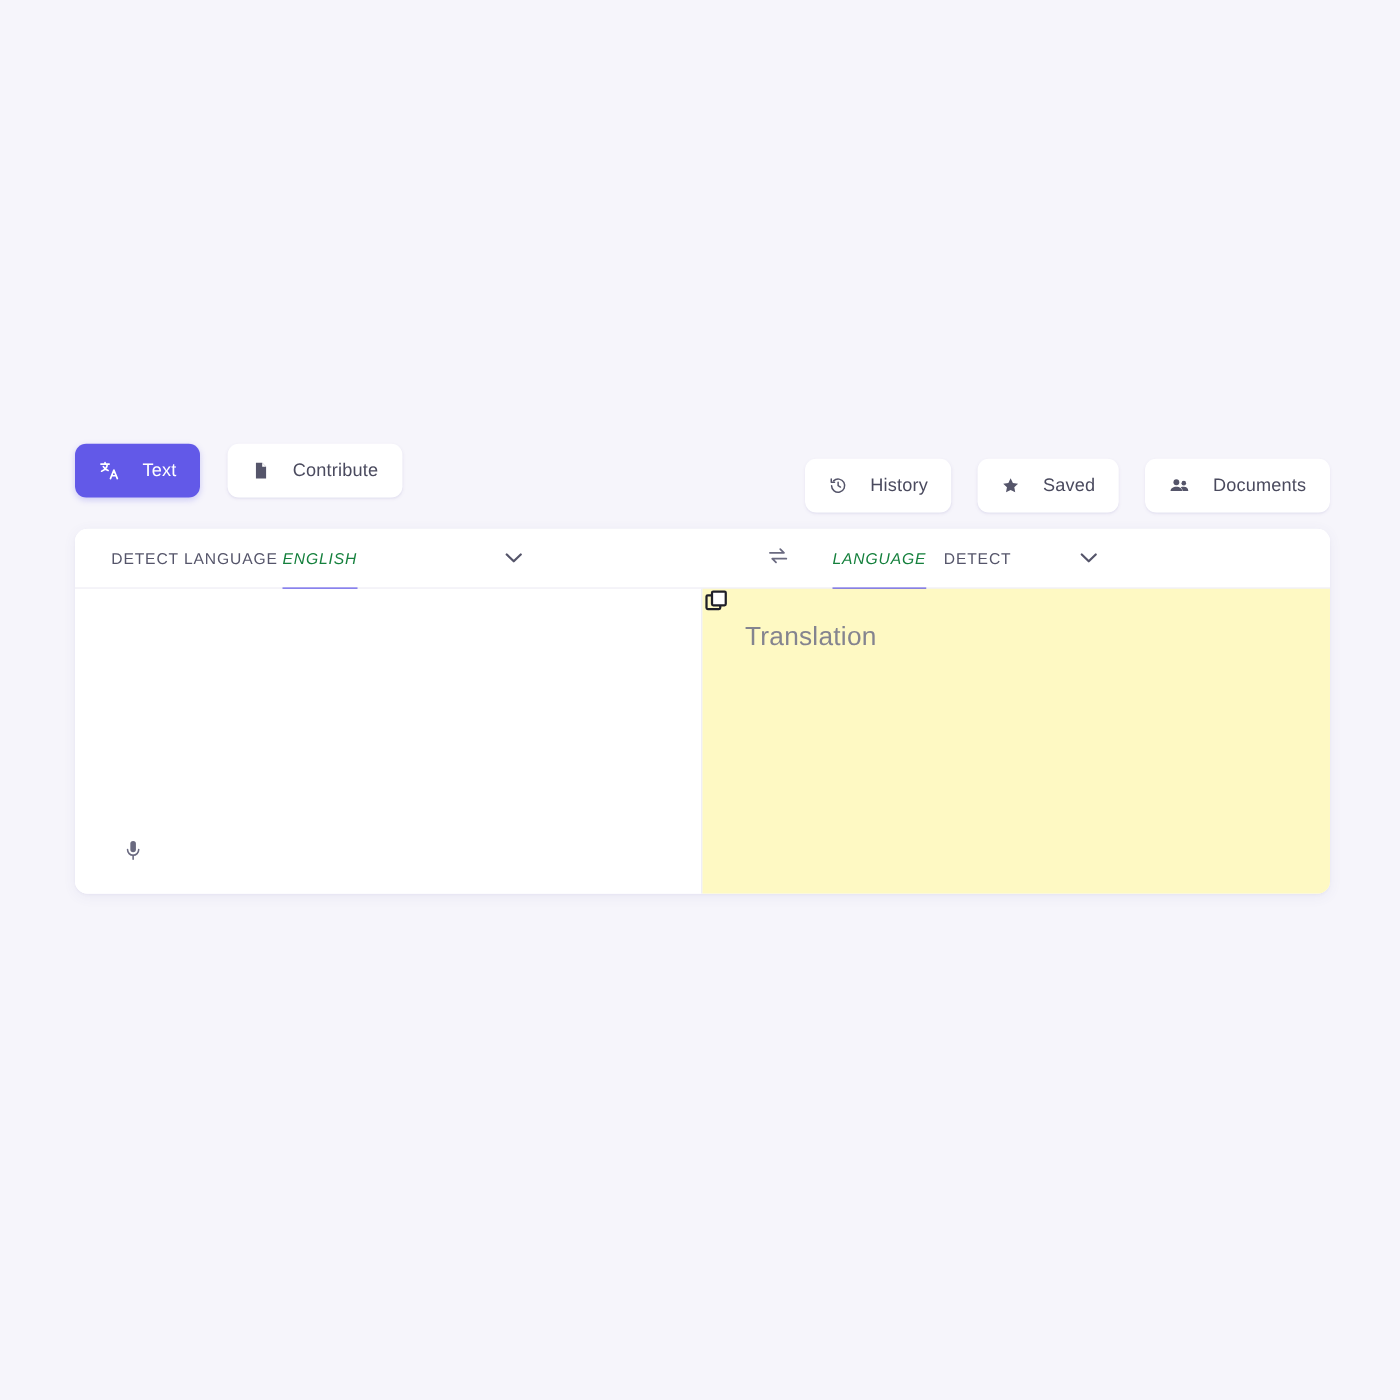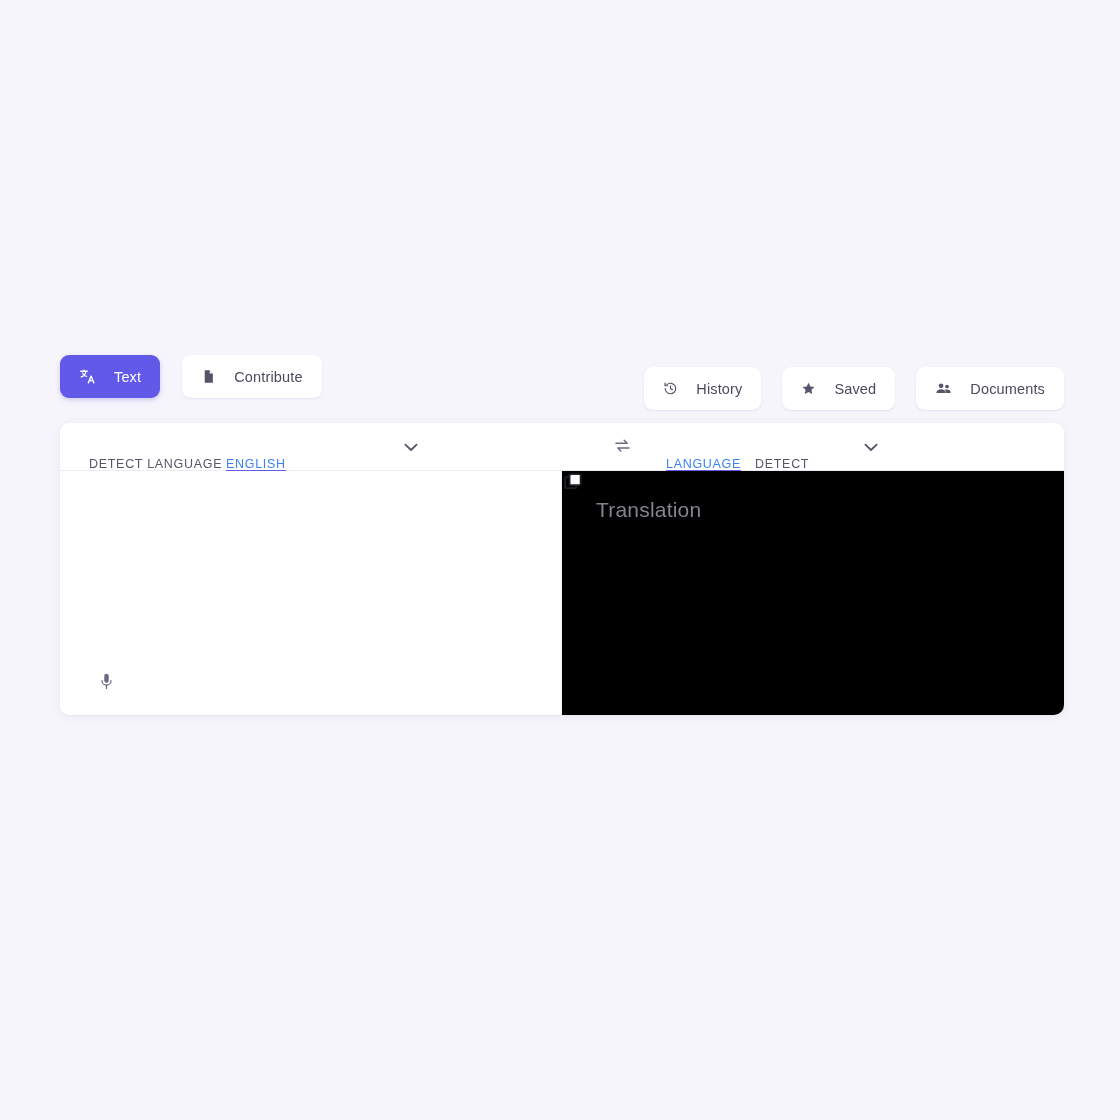--- a/index.html
+++ b/index.html
@@ -97,29 +97,30 @@
     background: #ffffff;
     border-bottom: 1px solid #eceaf3;
     box-sizing: border-box;
   }
 
   .lang-tab {
     position: absolute;
     top: 0;
     height: 48px;
     display: flex;
-    align-items: flex-end;
+    align-items: center;
     font-size: 12.5px;
     letter-spacing: 0.7px;
     color: #55556a;
     cursor: pointer;
     white-space: nowrap;
   }
   .lang-tab.sel {
-    color: #3b82f6;
+    color: #15803d;
+    font-style: italic;
   }
   .lang-tab.sel::after {
     content: "";
     position: absolute;
     left: 0;
     right: 0;
     bottom: -1px;
     height: 2px;
     background: #6259e8;
   }
@@ -157,21 +158,21 @@
     background: #ffffff;
     border-right: 1px solid #eceaf3;
     box-sizing: border-box;
   }
   .panel-right {
     position: absolute;
     left: 502px;
     top: 48px;
     width: 502px;
     height: 244px;
-    background: #000000;
+    background: #fef9c3;
     box-sizing: border-box;
   }
 
   .source-input {
     position: absolute;
     left: 30px;
     top: 22px;
     width: 440px;
     height: 150px;
     border: none;

